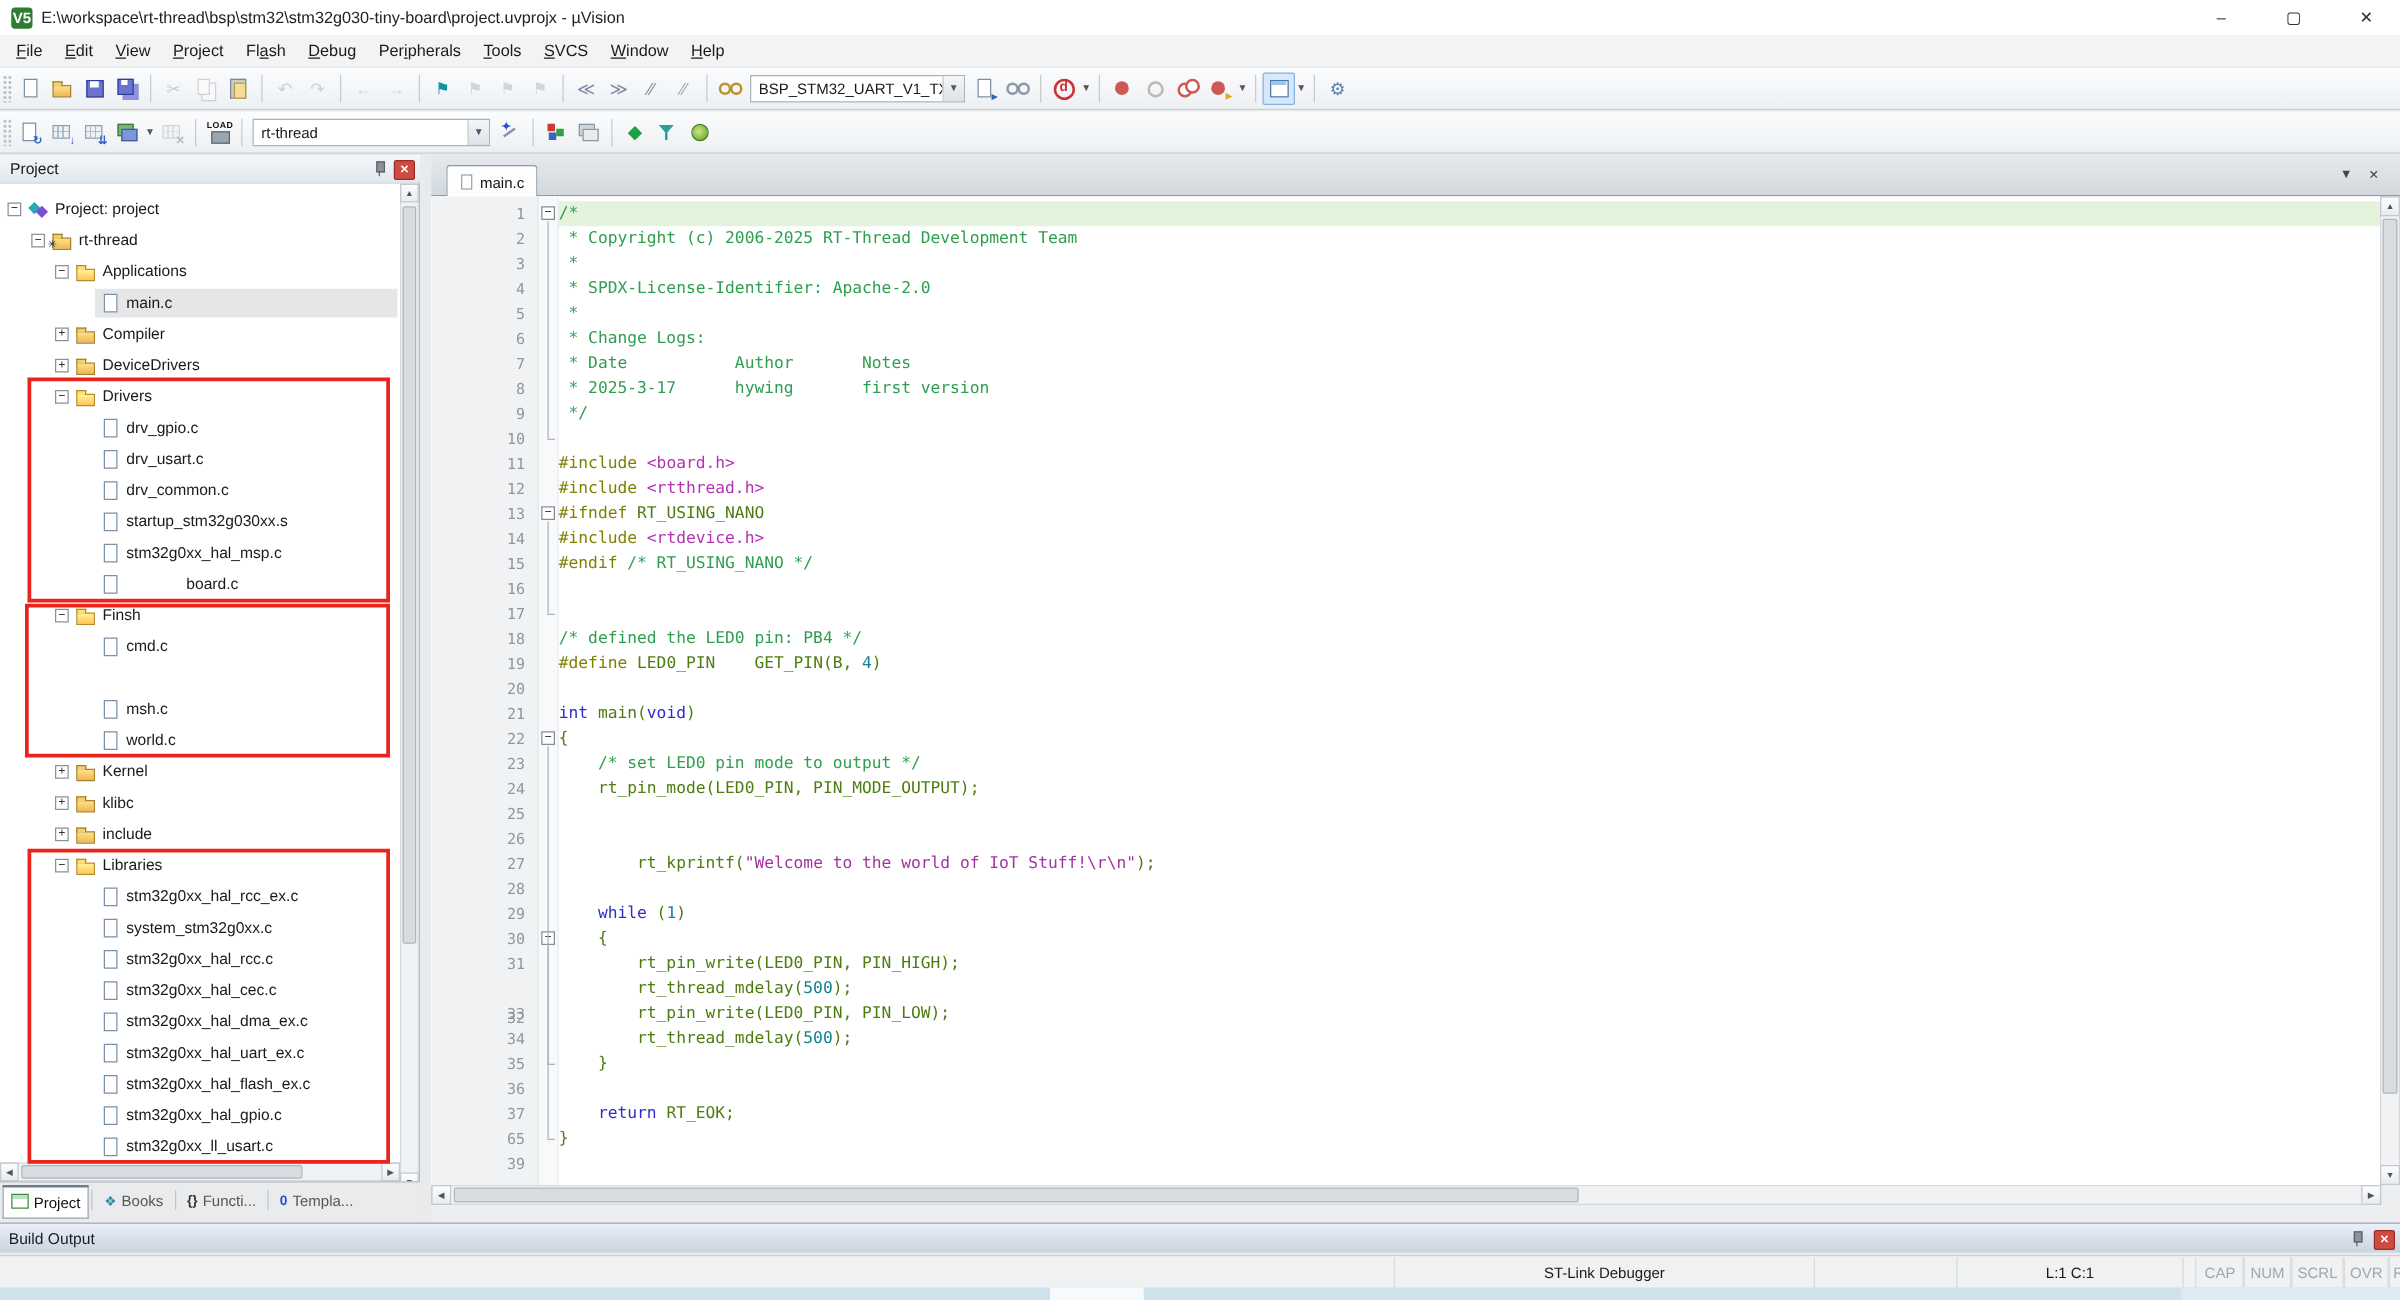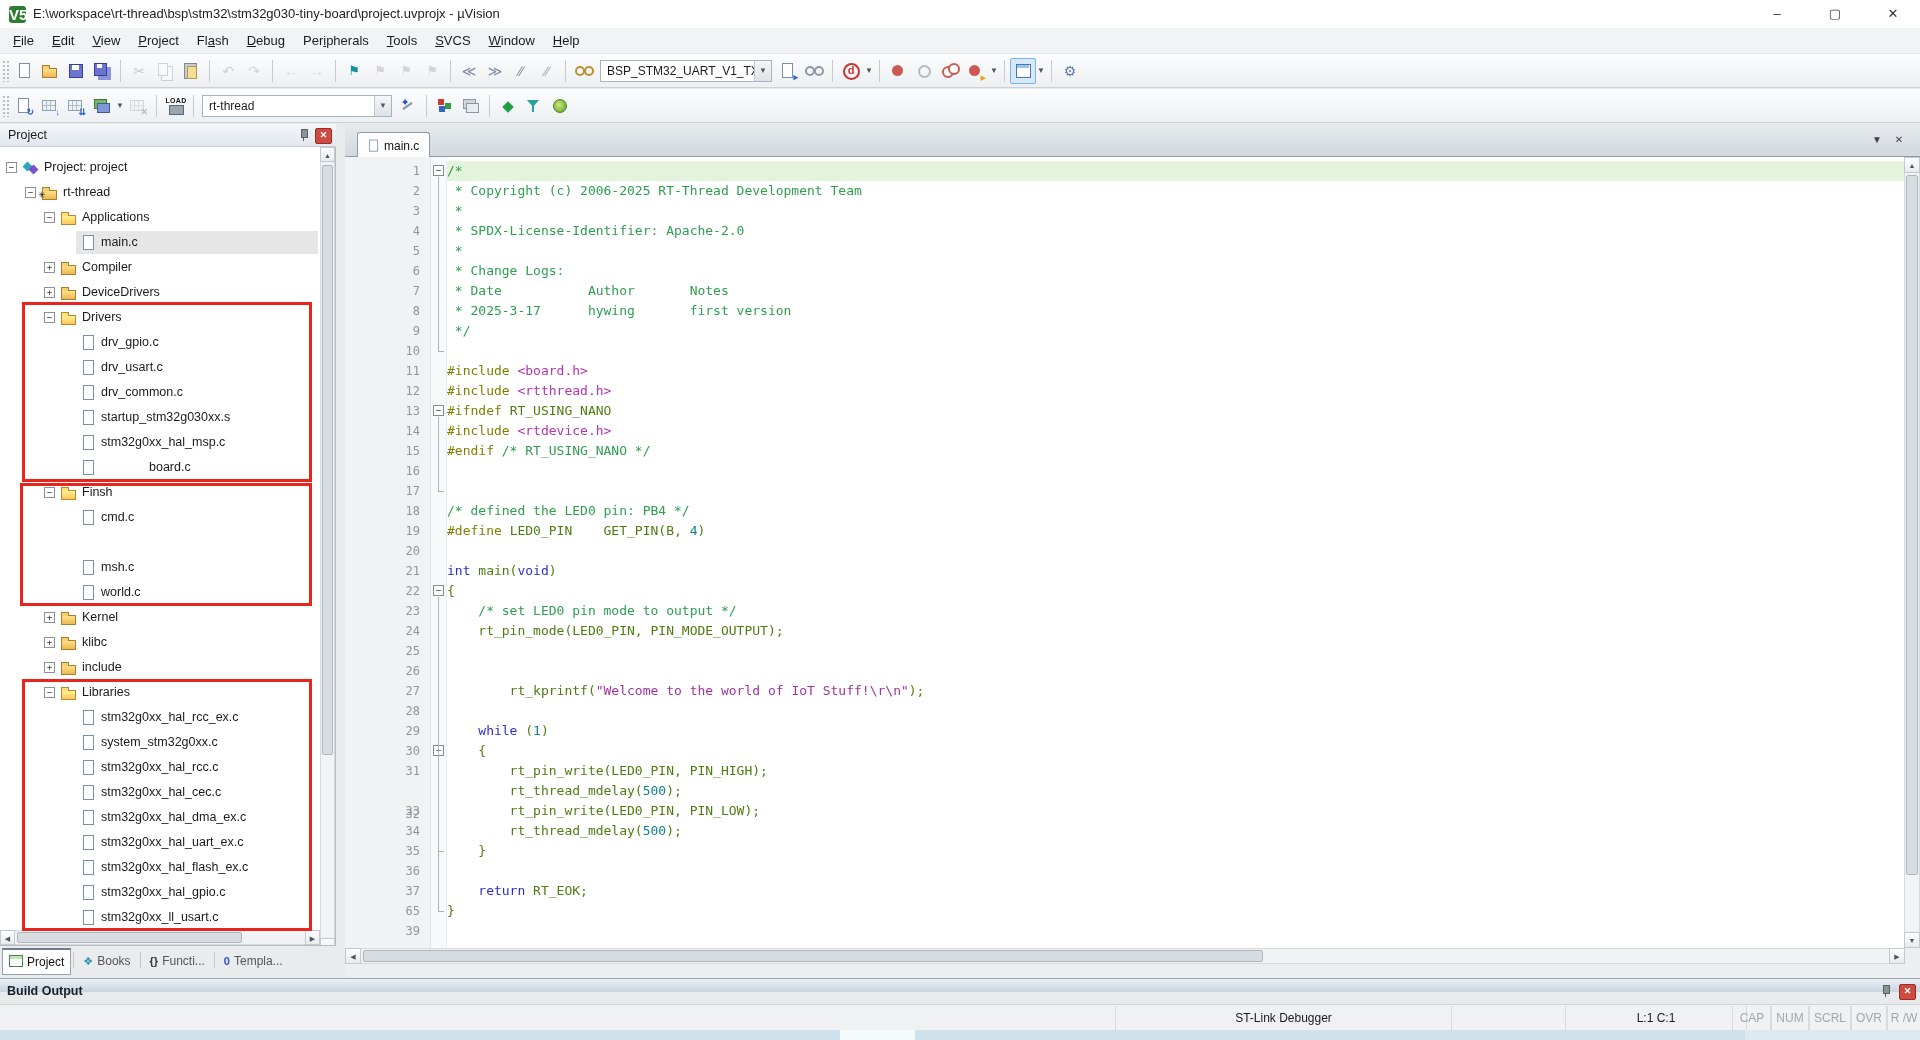--- a/index.html
+++ b/index.html
@@ -1,21 +1,21 @@
 <!DOCTYPE html>
 <html><head>
 <meta charset="utf-8">
 <style>
   html,body{margin:0;padding:0;}
   #app{position:relative;width:1920px;height:1040px;background:#e8eaec;overflow:hidden;
        font-family:"Liberation Sans",sans-serif;color:#1a1a1a;-webkit-font-smoothing:antialiased;}
   
   #titlebar{position:absolute;left:0;top:0;width:1920px;height:28px;background:#ffffff;border-bottom:1px solid #e3e3e3;}
   #applogo{position:absolute;left:9px;top:6px;width:17px;height:17px;background:#2e7d32;border-radius:3px;
-           color:#fff;font-size:15px;font-weight:bold;text-align:center;line-height:17px;}
+           color:#fff;font-size:12px;font-weight:bold;text-align:center;line-height:17px;}
   #wintitle{position:absolute;left:33px;top:6px;font-size:13px;color:#222;white-space:nowrap;}
   .winbtn{position:absolute;top:0;width:50px;height:28px;text-align:center;line-height:28px;font-size:13px;color:#333;}
   #btn-min{left:1752px;} #btn-max{left:1810px;} #btn-close{left:1868px;}
   
   #menubar{position:absolute;left:0;top:28px;width:1920px;height:25px;background:#f2f3f4;display:flex;align-items:center;padding-left:4px;box-sizing:border-box;}
   .mi{font-size:13px;padding:0 9px;color:#1a1a1a;}
   
   .toolbar{position:absolute;left:0;width:1920px;display:flex;align-items:center;
            background:linear-gradient(#fbfcfd,#edf0f3);border-top:1px solid #e7e9eb;border-bottom:1px solid #ccd1d6;box-sizing:border-box;}
   #toolbar1{top:53px;height:35px;} #toolbar2{top:88px;height:35px;}
@@ -127,26 +127,26 @@
   .cline.hl{background:#e3f3dc;width:1473px;}
   .lnum{position:absolute;left:0;width:75px;text-align:right;height:20px;line-height:20px;
         font-family:"DejaVu Sans Mono",monospace;font-size:12px;color:#8f969e;}
   .foldbox{position:absolute;left:88px;width:11px;height:11px;background:#fff;border:1px solid #848c94;
            font-family:"DejaVu Sans Mono",monospace;font-size:9px;line-height:9px;text-align:center;color:#333;box-sizing:border-box;}
   .foldline{position:absolute;left:93px;width:1px;background:#aab2ba;}
   .foldtick{position:absolute;left:93px;width:6px;height:1px;background:#aab2ba;}
   .tok-c{color:#2e9e4f;} .tok-p{color:#7f7f00;} .tok-i{color:#b232b2;} .tok-k{color:#2d2dcc;}
   .tok-n{color:#11828e;} .tok-s{color:#a332a3;} .tok-t{color:#4d7c0f;}
   
-  #bo-header{position:absolute;left:0;top:978px;width:1920px;height:14px;background:linear-gradient(#eaf0f6,#c9d4e0);border-top:1px solid #9aa6b4;box-sizing:border-box;font-weight:bold;}
+  #bo-header{position:absolute;left:0;top:978px;width:1920px;height:24px;background:linear-gradient(#eaf0f6,#c9d4e0);border-top:1px solid #9aa6b4;box-sizing:border-box;}
   #bo-header .t{position:absolute;left:7px;top:5px;font-size:12.5px;color:#16202a;}
   #bo-header .pin{position:absolute;left:1879px;top:5px;} #bo-header .xbtn{position:absolute;left:1899px;top:5px;}
   #statusbar{position:absolute;left:0;top:1004px;width:1920px;height:26px;background:#eff1f2;border-top:1px solid #cdd2d6;box-sizing:border-box;font-size:12px;}
   .scell{position:absolute;top:1px;height:24px;line-height:24px;text-align:center;border-left:1px solid #d8dadc;border-right:1px solid #d8dadc;}
-  .sflag{color:#a3a7ab;}
+  .sflag{color:#a3a7ab;margin-left:24px;}
   #taskstrip{position:absolute;left:0;top:1030px;width:1920px;height:10px;background:#cfe2ec;}
   #taskstrip .wblock{position:absolute;left:840px;top:0;width:75px;height:10px;background:#f5fafc;}
   #taskstrip .rblock{position:absolute;left:1745px;top:0;width:175px;height:10px;background:#ddeaf1;}
   
   .ann{position:absolute;border:3px solid #e8241c;z-index:60;}
 </style>
 </head>
 <body>
 
 <div id="app">

